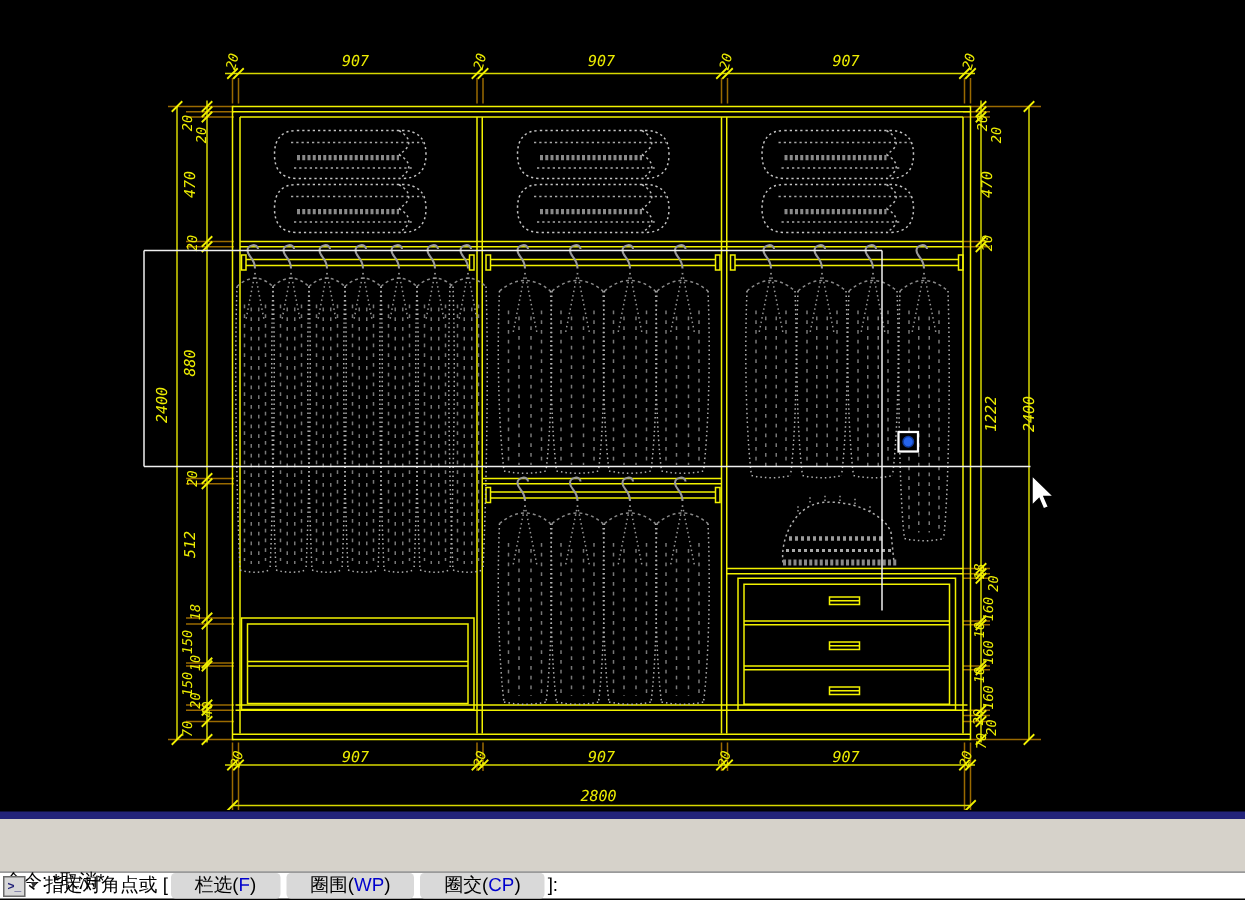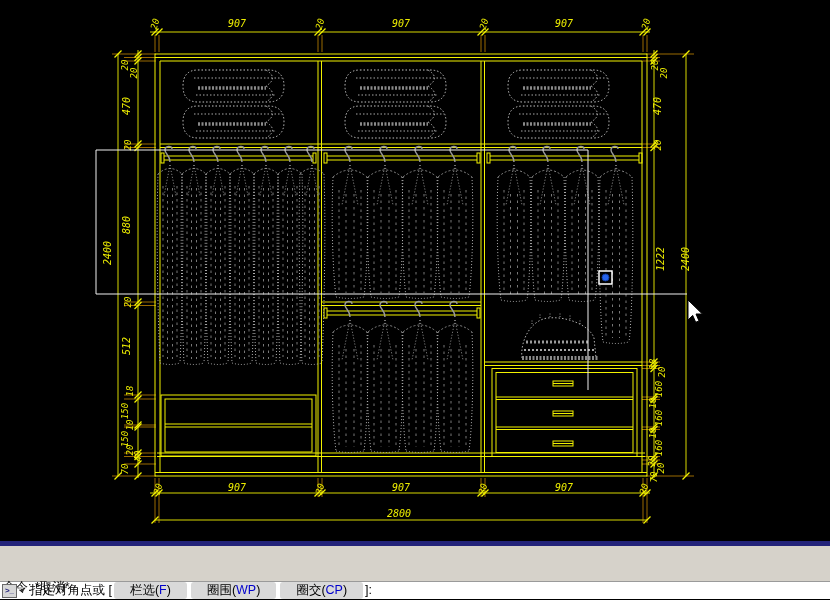--- a/index.html
+++ b/index.html
@@ -1,18 +1,18 @@
 <!DOCTYPE html>
 <html><head>
 <meta charset="utf-8">
 <style>
   html,body{margin:0;padding:0;background:#000;}
   #screen{position:relative;width:830px;height:600px;background:#000;overflow:hidden;
           font-family:"Liberation Sans","DejaVu Sans",sans-serif;}
-  #viewport{position:absolute;left:0;top:0;width:830px;height:540px;background:#000;}
+  #viewport{position:absolute;left:0;top:17px;width:830px;height:540px;background:#000;}
   svg text{font-family:"DejaVu Sans Mono","Liberation Mono",monospace;font-style:italic;}
   .dimtxt{fill:#ecec00;font-size:10px;}
   .dimtxt-s{fill:#ecec00;font-size:9px;}
   
   #cmdpanel{position:absolute;left:0;top:540px;width:830px;height:57px;}
   #cmdsep{height:5px;background:#23237a;border-top:1px solid #000;}
   #cmdhist{height:34px;background:#d6d2ca;color:#000;font-size:12.5px;line-height:16px;
            padding:1px 0 0 3px;white-space:pre;}
   #cmdline{height:17px;background:#fff;color:#000;font-size:12.5px;line-height:17px;
            border-top:1px solid #9a9a9a;display:flex;align-items:center;padding-left:2px;}

